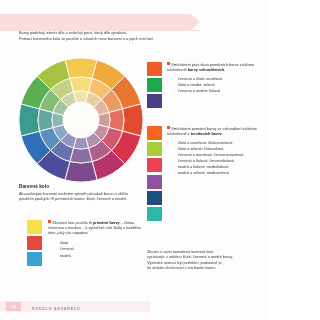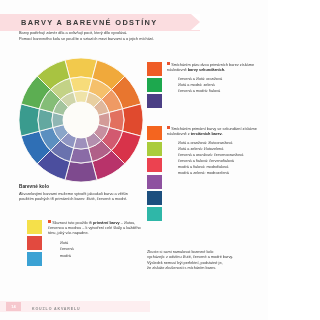--- a/index.html
+++ b/index.html
@@ -90,21 +90,20 @@
     position:absolute;left:32px;bottom:9.5px;
     font-size:3.6px;letter-spacing:.85px;color:#8d8d8d;font-weight:bold;
   }
 </style>
 </head>
 <body>
 
 <div class="page">
 
   <div class="ribbon"></div>
-  <div class="title">BARVY A BAREVNÉ ODSTÍNY</div>
 
   <div class="intro">
     <p>Barvy podtrhují zámér díla a ovlivňují pocit, který dílo vyvolává.</p>
     <p>Pomocí barevného kola se poučíte o vztazích mezi barvami a o jejich míchání.</p>
   </div>
 
   <div class="wheel-wrap">
     <svg class="wheel" width="128" height="128" viewBox="0 0 128 128">
       <g id="wheel-rings">
           <path d="M47.95321920364372 4.112598770077767A62 62 0 0 1 80.0467807963563 4.112598770077774L75.1292189394084 22.46518946957007A43 43 0 0 0 52.87078106059161 22.465189469570063Z" fill="#f2c94c" stroke="#fdfcf8" stroke-width="0.9"></path>

